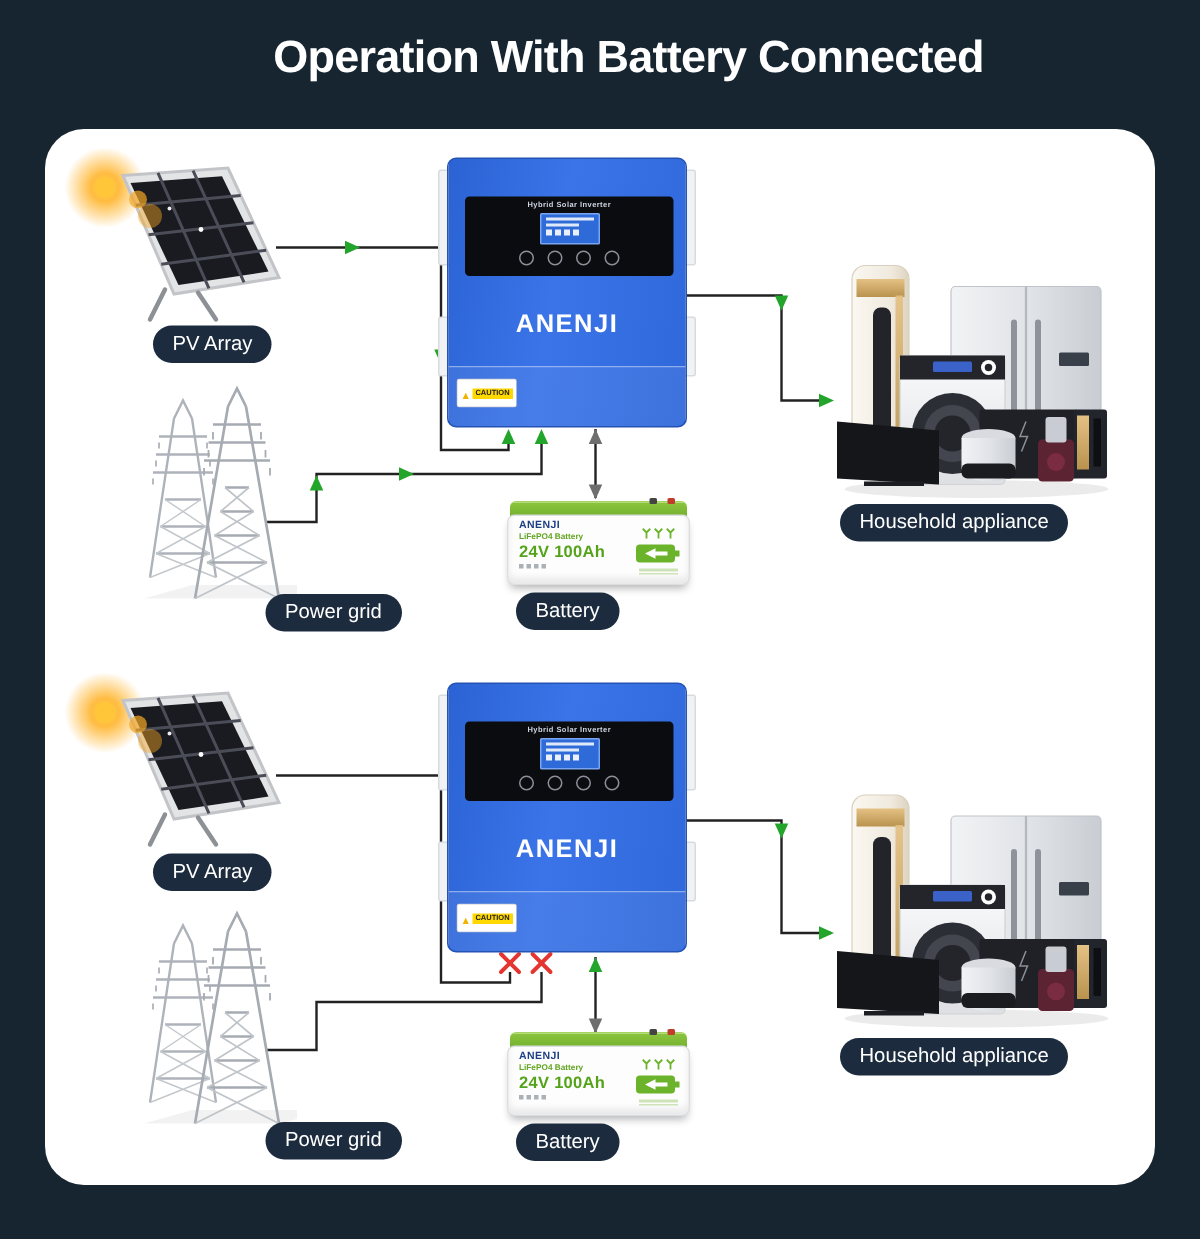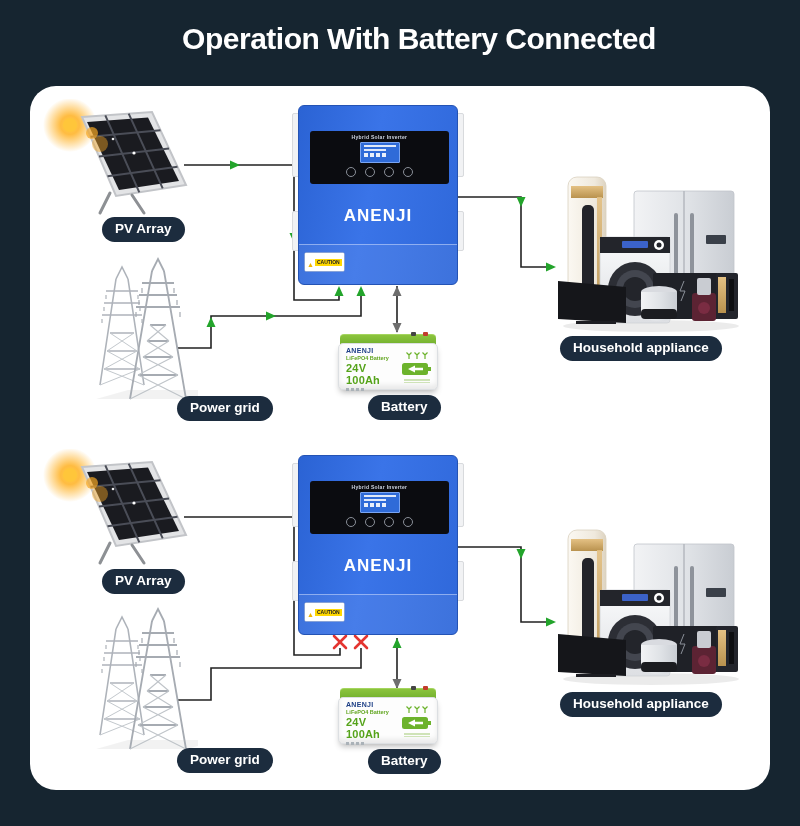--- a/index.html
+++ b/index.html
@@ -7,24 +7,24 @@
   .page-title{position:absolute;left:0;top:22px;width:800px;text-align:center;color:#fff;
     font-size:30px;font-weight:bold;letter-spacing:-0.5px;margin-left:19px;}
   .card{position:absolute;left:30px;top:86px;width:740px;height:704px;background:#fff;border-radius:26px;}
   .diagram{position:absolute;left:0;width:800px;height:352px;}
   #d1{top:95px;} #d2{top:445px;}
   .wires{position:absolute;left:0;top:0;}
   .wires path{fill:none;stroke:#222;stroke-width:1.6px;}
   .arrow-green{fill:#23a42b;} .arrow-gray{fill:#6e6e6e;}
   .xmark{stroke:#e43530;stroke-width:2.6px;stroke-linecap:round;}
 
-  .pill{position:absolute;background:#1c2c3e;color:#fff;font-weight:bold;font-size:13.5px;line-height:1;
+  .pill{position:absolute;background:#1c2c3e;color:#fff;font-weight:normal;font-size:13.5px;line-height:1;
     padding:5px 13px 6px;border-radius:15px;white-space:nowrap;z-index:5;}
   .pill-pv{left:102px;top:122px;} .pill-grid{left:177px;top:301px;}
-  .pill-battery{left:368px;top:300px;} .pill-appliance{left:560px;top:241px;text-align:center;}
+  .pill-battery{left:344px;top:300px;} .pill-appliance{left:560px;top:241px;text-align:center;}
   #d2 .pill-pv{top:124px;} #d2 .pill-grid{top:303px;} #d2 .pill-battery{top:304px;} #d2 .pill-appliance{top:247px;}
 
   .solar{position:absolute;left:40px;top:4px;width:150px;height:122px;}
   .towers{position:absolute;left:86px;top:158px;width:112px;height:150px;}
   .appliances{position:absolute;left:556px;top:80px;width:185px;height:160px;}
   #d2 .appliances{top:83px;}
 
   
   .inverter{position:absolute;left:298px;top:10px;width:160px;height:180px;}
   .flange{position:absolute;background:#f1f2f4;border:1px solid #d8dadd;border-radius:2px;width:9px;}
@@ -46,21 +46,21 @@
     font-size:17px;letter-spacing:1px;}
   .inv-lower{position:absolute;left:0;right:0;top:138px;bottom:0;background:rgba(255,255,255,.07);
     border-top:1px solid rgba(220,230,255,.5);border-radius:0 0 6px 6px;}
   .inv-caution{position:absolute;left:6px;top:8px;background:#fff;border-radius:1px;padding:1px 2px;
     display:flex;align-items:center;gap:1px;box-shadow:0 0 0 .5px #ccc;}
   .inv-caution .tri{line-height:1;}
   .inv-caution .tri::before{content:"▲";color:#f0b400;font-size:7px;}
   .inv-caution .ctxt{background:#ffd800;color:#222;font-size:5px;font-weight:bold;padding:0 2px;line-height:7px;}
 
   
-  .battery{position:absolute;left:338px;top:239px;width:100px;height:56px;}
+  .battery{position:absolute;left:338px;top:239px;width:122px;height:56px;}
   #d2 .battery{top:243px;}
   .bat-top{position:absolute;left:2px;right:2px;top:0;height:11px;background:linear-gradient(#8cc43e,#6fae2c);
     border-radius:4px 4px 2px 2px;border-top:1px solid #a4d55e;}
   .bat-top::before{content:"";position:absolute;right:8px;top:-3px;width:5px;height:4px;background:#c23c2c;border-radius:1px;}
   .bat-top::after{content:"";position:absolute;right:20px;top:-3px;width:5px;height:4px;background:#444;border-radius:1px;}
   .bat-body{position:absolute;left:0;right:0;top:9px;bottom:0;background:#fdfdfd;border:1px solid #dcdfe2;
     border-radius:5px;box-shadow:inset 0 -4px 5px rgba(0,0,0,.08),0 4px 6px -2px rgba(0,0,0,.3);}
   .bat-inner{position:absolute;left:7px;right:5px;top:3px;bottom:2px;display:flex;justify-content:space-between;}
   .bat-brand{color:#1d3f86;font-weight:800;font-size:7px;letter-spacing:.3px;}
   .bat-type{color:#61a51f;font-size:5.5px;font-weight:bold;margin-top:1px;}

